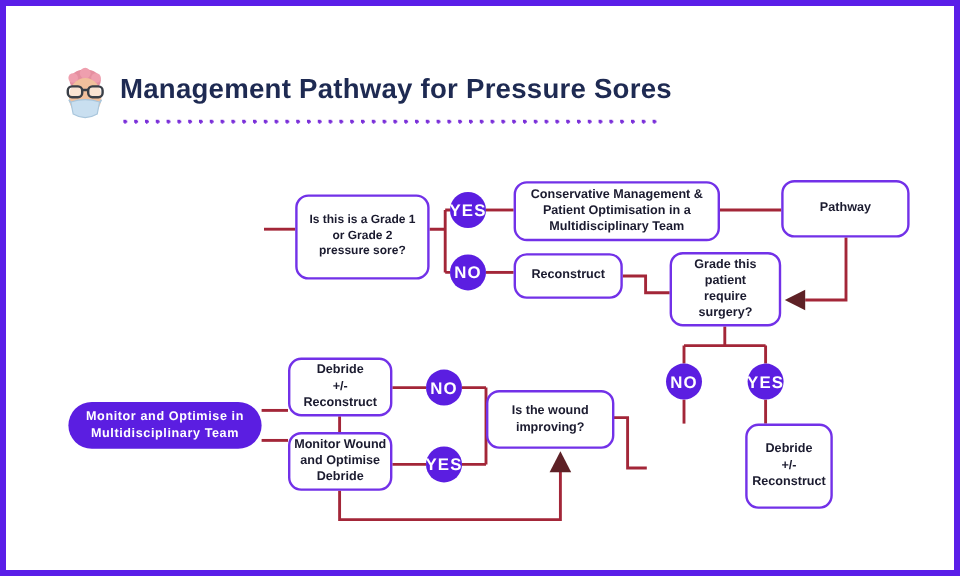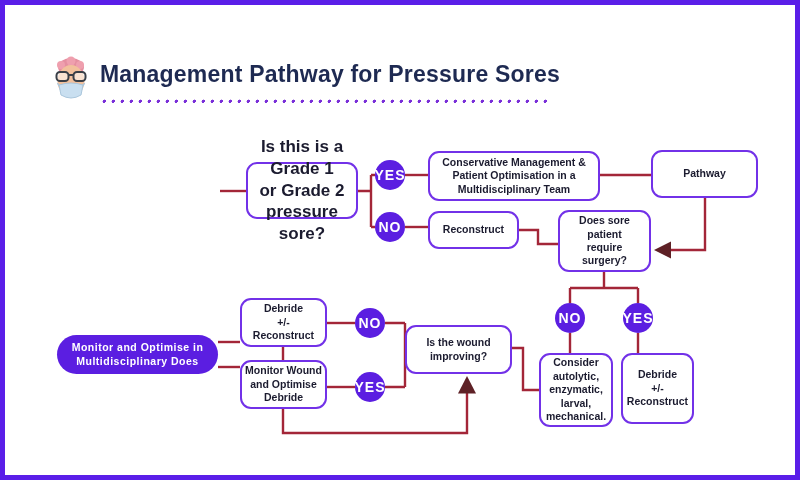--- a/index.html
+++ b/index.html
@@ -85,51 +85,46 @@
       <path class="wire" d="M278 342 V355"></path>
       <path class="wire" d="M322 318 H350"></path>
       <path class="wire" d="M322 382 H350"></path>
       <path class="wire" d="M380 318 H400 M380 382 H400 M400 318 V382 M400 345 H418"></path>
       <path class="wire" d="M278 404 V428 H462 V388"></path>
     </g>
     <polygon class="arrowhead" points="649,245 666,236.5 666,253.5"></polygon>
     <polygon class="arrowhead" points="462,371 453,388.5 471,388.5"></polygon>
   </svg>
 
-  <div class="node box" style="left:241px;top:157px;width:112px;height:57px;font-size:17px">Is this is a Grade 1
+  <div class="node box" style="left:241px;top:157px;width:112px;height:71px;font-size:10px">Is this is a Grade 1
 or Grade 2
 pressure sore?</div>
   <div class="node circle" style="left:370px;top:155px">YES</div>
   <div class="node circle" style="left:370px;top:207px">NO</div>
   <div class="node box" style="left:423px;top:146px;width:172px;height:50px">Conservative Management &amp;
 Patient Optimisation in a
 Multidisciplinary Team</div>
   <div class="node box" style="left:646px;top:145px;width:107px;height:48px">Pathway</div>
   <div class="node box" style="left:423px;top:206px;width:91px;height:38px">Reconstruct</div>
-  <div class="node box" style="left:553px;top:205px;width:93px;height:62px">Does sore
+  <div class="node box" style="left:553px;top:205px;width:93px;height:62px">Grade this
 patient
 require
 surgery?</div>
 
   <div class="node pill" style="left:52px;top:330px;width:161px;height:39px">Monitor and Optimise in
-Multidisciplinary Does</div>
+Multidisciplinary Team</div>
   <div class="node box" style="left:235px;top:293px;width:87px;height:49px">Debride
 +/-
 Reconstruct</div>
   <div class="node box" style="left:235px;top:355px;width:87px;height:49px">Monitor Wound
 and Optimise
 Debride</div>
   <div class="node circle" style="left:350px;top:303px">NO</div>
   <div class="node circle" style="left:350px;top:367px">YES</div>
   <div class="node box" style="left:400px;top:320px;width:107px;height:49px">Is the wound
 improving?</div>
   <div class="node circle" style="left:550px;top:298px">NO</div>
   <div class="node circle" style="left:618px;top:298px">YES</div>
-  <div class="node box" style="left:534px;top:348px;width:74px;height:74px">Consider
-autolytic,
-enzymatic,
-larval,
-mechanical.</div>
   <div class="node box" style="left:616px;top:348px;width:73px;height:71px">Debride
 +/-
 Reconstruct</div>
 
 </div>
 
 </body></html>

